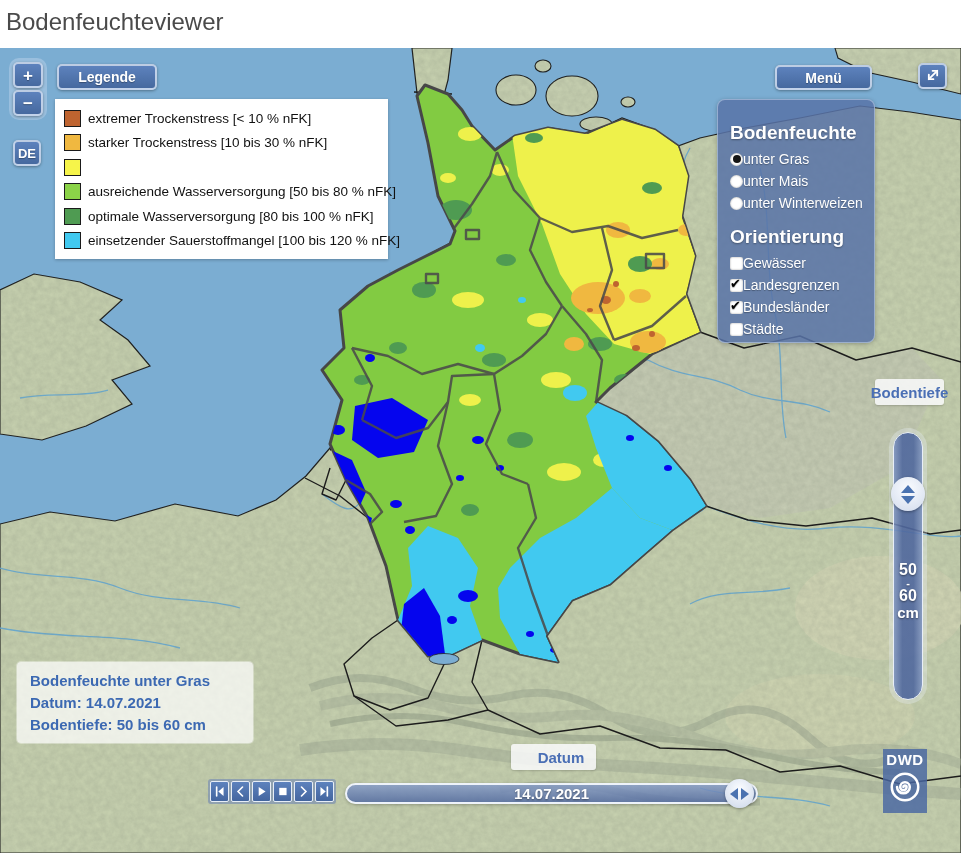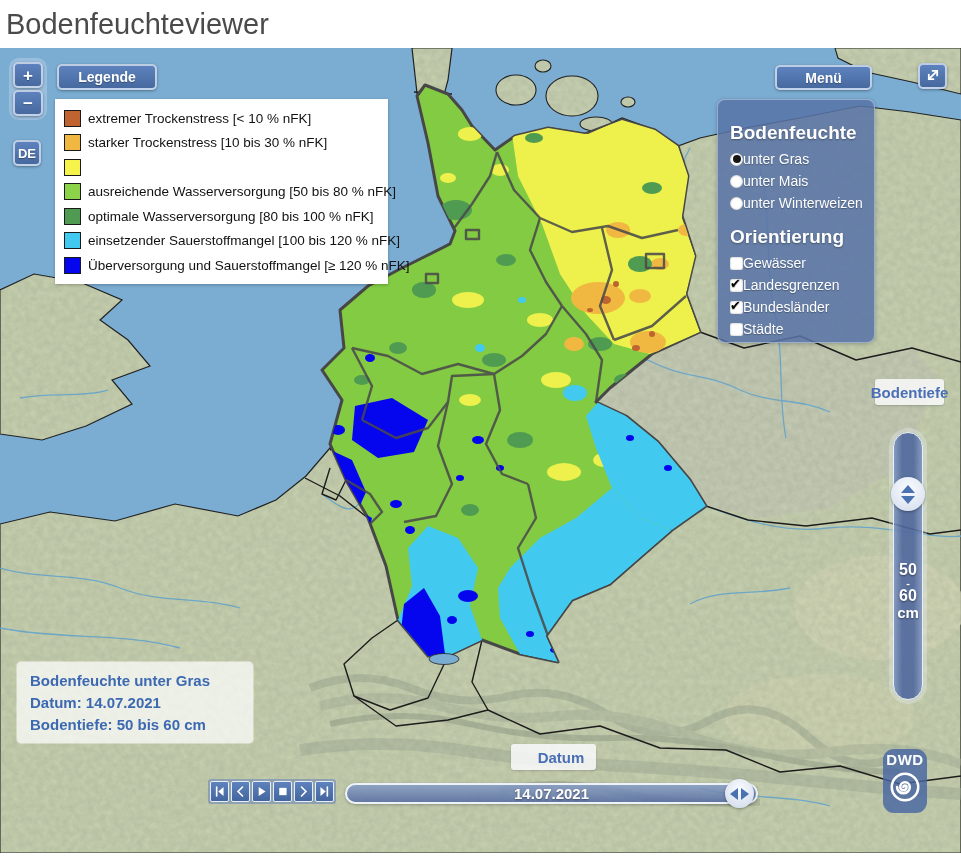--- a/index.html
+++ b/index.html
@@ -1,17 +1,17 @@
 <!DOCTYPE html>
 <html><head>
 <meta charset="utf-8">
 <style>
   html,body{margin:0;padding:0;width:961px;height:857px;overflow:hidden;background:#fff;
     font-family:"Liberation Sans","DejaVu Sans",sans-serif;}
-  #page-title{position:absolute;left:6px;top:8px;font-size:29px;color:#4a4a4a;font-weight:400;}
+  #page-title{position:absolute;left:6px;top:8px;font-size:24px;color:#4a4a4a;font-weight:400;}
   #map{position:absolute;left:0;top:48px;width:961px;height:805px;background:#7badd2;overflow:hidden;}
   #map svg.basemap{position:absolute;left:0;top:0;}
 
   
   .btn{background:linear-gradient(#5d82bd,#46699f);border:2px solid rgba(228,238,250,.75);
     border-radius:5px;color:#fff;font-weight:700;box-shadow:0 1px 3px rgba(0,0,0,.35);
     display:flex;align-items:center;justify-content:center;font-size:14px;cursor:pointer;
     text-shadow:0 1px 1px rgba(0,0,0,.3);box-sizing:border-box;}
   .abs{position:absolute;}
 
@@ -91,21 +91,21 @@
     box-shadow:0 1px 3px rgba(0,0,0,.25);cursor:pointer;}
   #thandle{position:absolute;right:2px;top:-6px;width:29px;height:29px;border-radius:50%;
     background:radial-gradient(circle at 50% 35%,#fbfdff,#ccd7ea);display:flex;align-items:center;
     justify-content:center;box-shadow:0 1px 3px rgba(0,0,0,.35);cursor:grab;}
   .htri{width:0;height:0;border-top:6px solid transparent;border-bottom:6px solid transparent;}
   .htri.l{border-right:8px solid #4a72b0;margin-right:3px;}
   .htri.r{border-left:8px solid #4a72b0;}
 
   
   #dwd{left:883px;top:701px;width:44px;height:64px;background:rgba(72,102,162,.82);
-    display:flex;flex-direction:column;align-items:center;padding-top:3px;box-sizing:border-box;border-radius:11px;}
+    display:flex;flex-direction:column;align-items:center;padding-top:3px;box-sizing:border-box;}
   #dwd-text{color:#fff;font-weight:700;font-size:15px;letter-spacing:.5px;line-height:1.1;}
 
   
   #scalebar{left:14px;top:820px;width:68px;height:19px;border:6px solid #bef264;border-radius:3px;
     background:rgba(52,72,100,.78);color:#fff;font-size:11px;display:flex;align-items:center;
     justify-content:center;box-sizing:border-box;}
 </style>
 </head>
 <body>
 
@@ -321,24 +321,20 @@
        <span class="llab">ausreichende Wasserversorgung [50 bis 80 % nFK]</span>
      </div>
       <div class="lrow">
        <span class="chip" style="background:#4f9b52"></span>
        <span class="llab">optimale Wasserversorgung [80 bis 100 % nFK]</span>
      </div>
       <div class="lrow">
        <span class="chip" style="background:#41c9f0"></span>
        <span class="llab">einsetzender Sauerstoffmangel [100 bis 120 % nFK]</span>
      </div>
-      <div class="lrow">
-       <span class="chip" style="background:#0505ee"></span>
-       <span class="llab">Überversorgung und Sauerstoffmangel [≥ 120 % nFK]</span>
-     </div>
     </div>
 
   <div id="menu-btn" class="btn abs">Menü</div>
 
   <div id="expand-btn" class="btn abs">
     <span>
       <svg width="20" height="20" viewBox="0 0 24 24">
         <g stroke="#fff" stroke-width="2.2" fill="none" stroke-linecap="round">
           <path d="M7,17 L17,7"></path>
             <path d="M11.5,7 H17 V12.5"></path>

